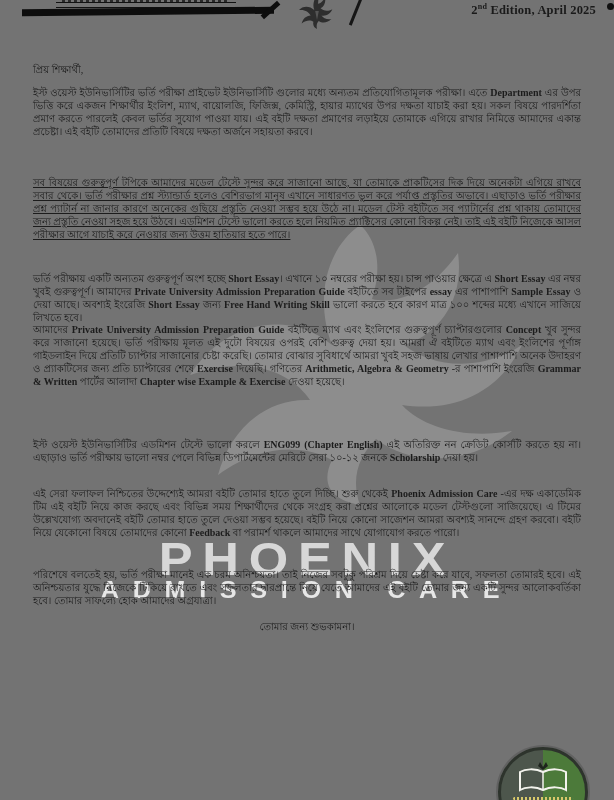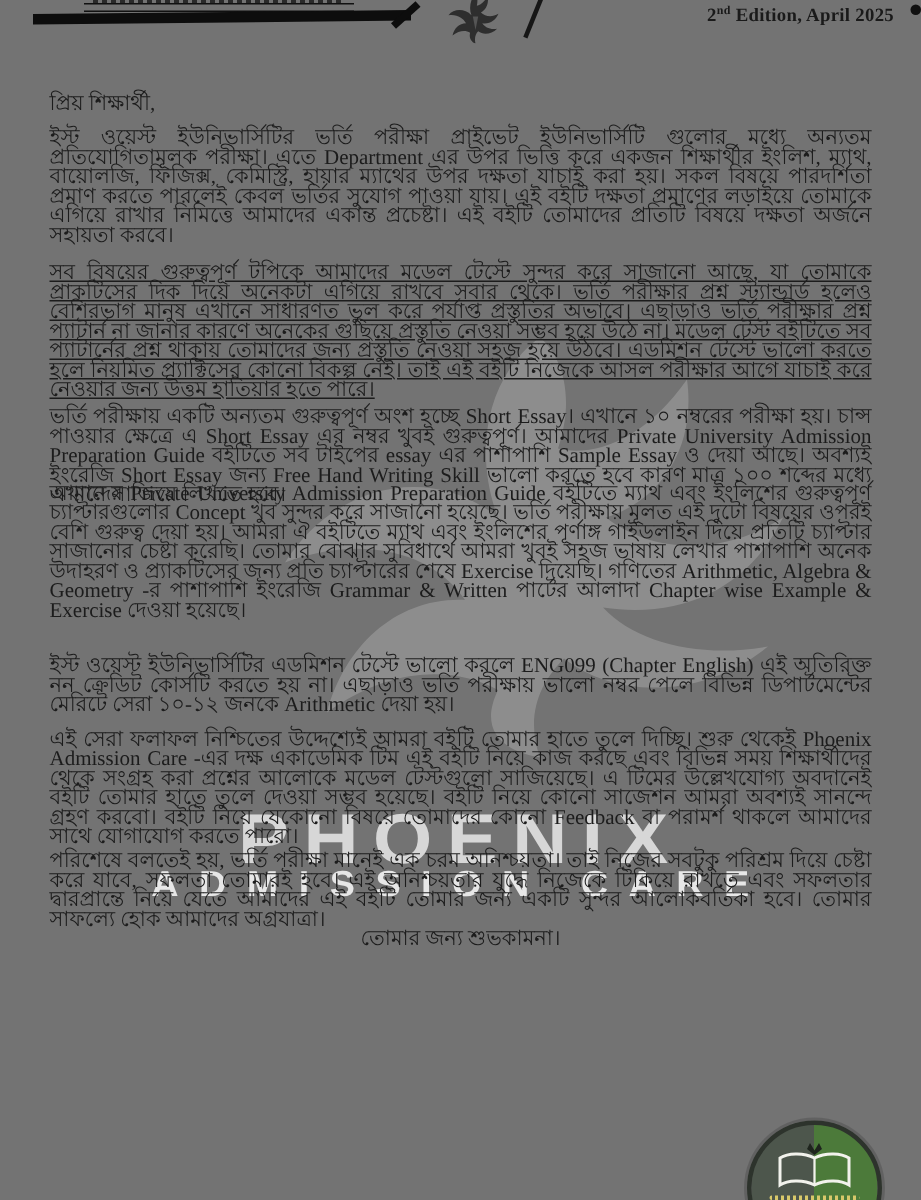--- a/index.html
+++ b/index.html
@@ -48,25 +48,25 @@
     background:#111;
   }
   
   .preface-title{
     position:absolute;left:0;top:38px;width:614px;text-align:center;
     font-family:"Liberation Serif",serif;font-weight:bold;
     font-size:13px;letter-spacing:0.6px;color:#1b1b1b;z-index:2;
   }
   .para{
     position:absolute;left:33px;width:548px;
-    font-size:14px;line-height:13px;text-align:justify;
+    font-size:10px;line-height:13px;text-align:justify;
     color:#1c1c1c;z-index:2;
   }
   .para .en-bold{
-    font-family:"Liberation Serif",serif;font-weight:normal;
+    font-family:"Liberation Serif",serif;font-weight:bold;
   }
   .greeting{top:63px;}
   .p1{top:86px;}  .p2{top:176px;text-decoration:underline;} .p3{top:272px;} .p4{top:323px;}
   .p5{top:438px;} .p6{top:487px;} .p7{top:568px;} .closing{top:620px;text-align:center;}
   
   .wm-bird{
     position:absolute;left:155px;top:205px;width:410px;height:300px;z-index:1;
     opacity:0.32;
   }
   .wm-text{
@@ -128,21 +128,21 @@
   </div>
   <div class="wm-text">PHOENIX</div>
   <div class="wm-subtext">ADMISSION CARE</div>
 
 
   <div class="para greeting">প্রিয় শিক্ষার্থী,</div>
   <div class="para p1"><span>ইস্ট ওয়েস্ট ইউনিভার্সিটির ভর্তি পরীক্ষা প্রাইভেট ইউনিভার্সিটি গুলোর মধ্যে অন্যতম প্রতিযোগিতামূলক পরীক্ষা। এতে </span><b class="en-bold">Department</b><span> এর উপর ভিত্তি করে একজন শিক্ষার্থীর ইংলিশ, ম্যাথ, বায়োলজি, ফিজিক্স, কেমিস্ট্রি, হায়ার ম্যাথের উপর দক্ষতা যাচাই করা হয়। সকল বিষয়ে পারদর্শিতা প্রমাণ করতে পারলেই কেবল ভর্তির সুযোগ পাওয়া যায়। এই বইটি দক্ষতা প্রমাণের লড়াইয়ে তোমাকে এগিয়ে রাখার নিমিত্তে আমাদের একান্ত প্রচেষ্টা। এই বইটি তোমাদের প্রতিটি বিষয়ে দক্ষতা অর্জনে সহায়তা করবে।</span></div>
   <div class="para p2"><span>সব বিষয়ের গুরুত্বপূর্ণ টপিকে আমাদের মডেল টেস্টে সুন্দর করে সাজানো আছে, যা তোমাকে প্রাকটিসের দিক দিয়ে অনেকটা এগিয়ে রাখবে সবার থেকে। ভর্তি পরীক্ষার প্রশ্ন স্ট্যান্ডার্ড হলেও বেশিরভাগ মানুষ এখানে সাধারণত ভুল করে পর্যাপ্ত প্রস্তুতির অভাবে। এছাড়াও ভর্তি পরীক্ষার প্রশ্ন প্যাটার্ন না জানার কারণে অনেকের গুছিয়ে প্রস্তুতি নেওয়া সম্ভব হয়ে উঠে না। মডেল টেস্ট বইটিতে সব প্যাটার্নের প্রশ্ন থাকায় তোমাদের জন্য প্রস্তুতি নেওয়া সহজ হয়ে উঠবে। এডমিশন টেস্টে ভালো করতে হলে নিয়মিত প্র্যাক্টিসের কোনো বিকল্প নেই। তাই এই বইটি নিজেকে আসল পরীক্ষার আগে যাচাই করে নেওয়ার জন্য উত্তম হাতিয়ার হতে পারে।</span></div>
   <div class="para p3"><span>ভর্তি পরীক্ষায় একটি অন্যতম গুরুত্বপূর্ণ অংশ হচ্ছে </span><b class="en-bold">Short Essay</b><span>। এখানে ১০ নম্বরের পরীক্ষা হয়। চান্স পাওয়ার ক্ষেত্রে এ </span><b class="en-bold">Short Essay</b><span> এর নম্বর খুবই গুরুত্বপূর্ণ। আমাদের </span><b class="en-bold">Private University Admission Preparation Guide</b><span> বইটিতে সব টাইপের </span><b class="en-bold">essay</b><span> এর পাশাপাশি </span><b class="en-bold">Sample Essay</b><span> ও দেয়া আছে। অবশ্যই ইংরেজি </span><b class="en-bold">Short Essay</b><span> জন্য </span><b class="en-bold">Free Hand Writing Skill</b><span> ভালো করতে হবে কারণ মাত্র ১০০ শব্দের মধ্যে এখানে সাজিয়ে লিখতে হবে।</span></div>
   <div class="para p4"><span>আমাদের </span><b class="en-bold">Private University Admission Preparation Guide</b><span> বইটিতে ম্যাথ এবং ইংলিশের গুরুত্বপূর্ণ চ্যাপ্টারগুলোর </span><b class="en-bold">Concept</b><span> খুব সুন্দর করে সাজানো হয়েছে। ভর্তি পরীক্ষায় মূলত এই দুটো বিষয়ের ওপরই বেশি গুরুত্ব দেয়া হয়। আমরা ঐ বইটিতে ম্যাথ এবং ইংলিশের পূর্ণাঙ্গ গাইডলাইন দিয়ে প্রতিটি চ্যাপ্টার সাজানোর চেষ্টা করেছি। তোমার বোঝার সুবিধার্থে আমরা খুবই সহজ ভাষায় লেখার পাশাপাশি অনেক উদাহরণ ও প্র্যাকটিসের জন্য প্রতি চ্যাপ্টারের শেষে </span><b class="en-bold">Exercise</b><span> দিয়েছি। গণিতের </span><b class="en-bold">Arithmetic, Algebra &amp; Geometry</b><span> -র পাশাপাশি ইংরেজি </span><b class="en-bold">Grammar &amp; Written</b><span> পার্টের আলাদা </span><b class="en-bold">Chapter wise Example &amp; Exercise</b><span> দেওয়া হয়েছে।</span></div>
-  <div class="para p5"><span>ইস্ট ওয়েস্ট ইউনিভার্সিটির এডমিশন টেস্টে ভালো করলে </span><b class="en-bold">ENG099 (Chapter English)</b><span> এই অতিরিক্ত নন ক্রেডিট কোর্সটি করতে হয় না। এছাড়াও ভর্তি পরীক্ষায় ভালো নম্বর পেলে বিভিন্ন ডিপার্টমেন্টের মেরিটে সেরা ১০-১২ জনকে </span><b class="en-bold">Arithmetic</b><span> দেয়া হয়।</span></div>
+  <div class="para p5"><span>ইস্ট ওয়েস্ট ইউনিভার্সিটির এডমিশন টেস্টে ভালো করলে </span><b class="en-bold">ENG099 (Chapter English)</b><span> এই অতিরিক্ত নন ক্রেডিট কোর্সটি করতে হয় না। এছাড়াও ভর্তি পরীক্ষায় ভালো নম্বর পেলে বিভিন্ন ডিপার্টমেন্টের মেরিটে সেরা ১০-১২ জনকে </span><b class="en-bold">Scholarship</b><span> দেয়া হয়।</span></div>
   <div class="para p6"><span>এই সেরা ফলাফল নিশ্চিতের উদ্দেশ্যেই আমরা বইটি তোমার হাতে তুলে দিচ্ছি। শুরু থেকেই </span><b class="en-bold">Phoenix Admission Care</b><span> -এর দক্ষ একাডেমিক টিম এই বইটি নিয়ে কাজ করছে এবং বিভিন্ন সময় শিক্ষার্থীদের থেকে সংগ্রহ করা প্রশ্নের আলোকে মডেল টেস্টগুলো সাজিয়েছে। এ টিমের উল্লেখযোগ্য অবদানেই বইটি তোমার হাতে তুলে দেওয়া সম্ভব হয়েছে। বইটি নিয়ে কোনো সাজেশন আমরা অবশ্যই সানন্দে গ্রহণ করবো। বইটি নিয়ে যেকোনো বিষয়ে তোমাদের কোনো </span><b class="en-bold">Feedback</b><span> বা পরামর্শ থাকলে আমাদের সাথে যোগাযোগ করতে পারো।</span></div>
   <div class="para p7"><span>পরিশেষে বলতেই হয়, ভর্তি পরীক্ষা মানেই এক চরম অনিশ্চয়তা। তাই নিজের সবটুকু পরিশ্রম দিয়ে চেষ্টা করে যাবে, সফলতা তোমারই হবে। এই অনিশ্চয়তার যুদ্ধে নিজেকে টিকিয়ে রাখতে এবং সফলতার দ্বারপ্রান্তে নিয়ে যেতে আমাদের এই বইটি তোমার জন্য একটি সুন্দর আলোকবর্তিকা হবে। তোমার সাফল্যে হোক আমাদের অগ্রযাত্রা।</span></div>
   <div class="para closing">তোমার জন্য শুভকামনা।</div>
 
   <div class="seal">
     <div class="seal-book">
       <svg viewBox="0 0 56 34" width="56" height="34">
         <path d="M28 5 L31 0 L33 4 L28 8 L23 4 L25 0 Z" fill="#1e241d"></path>
         <path d="M28 10 C20 6 10 7 5 10 L5 28 C10 25 20 24 28 28 C36 24 46 25 51 28 L51 10 C46 7 36 6 28 10 Z" fill="none" stroke="#f2f2ec" stroke-width="2"></path>
         <line x1="28" y1="10" x2="28" y2="28" stroke="#f2f2ec" stroke-width="1.5"></line>

